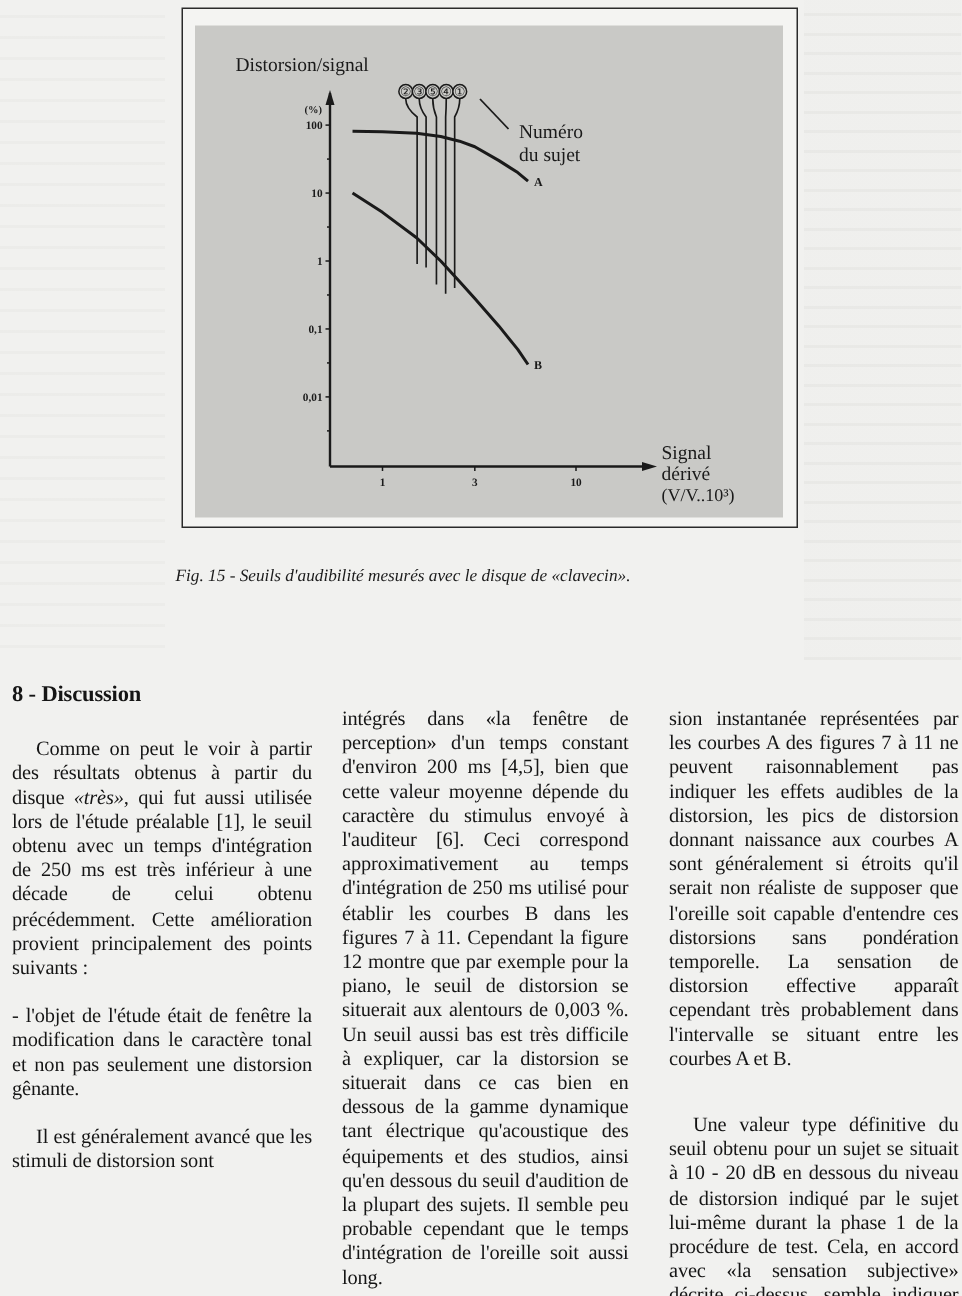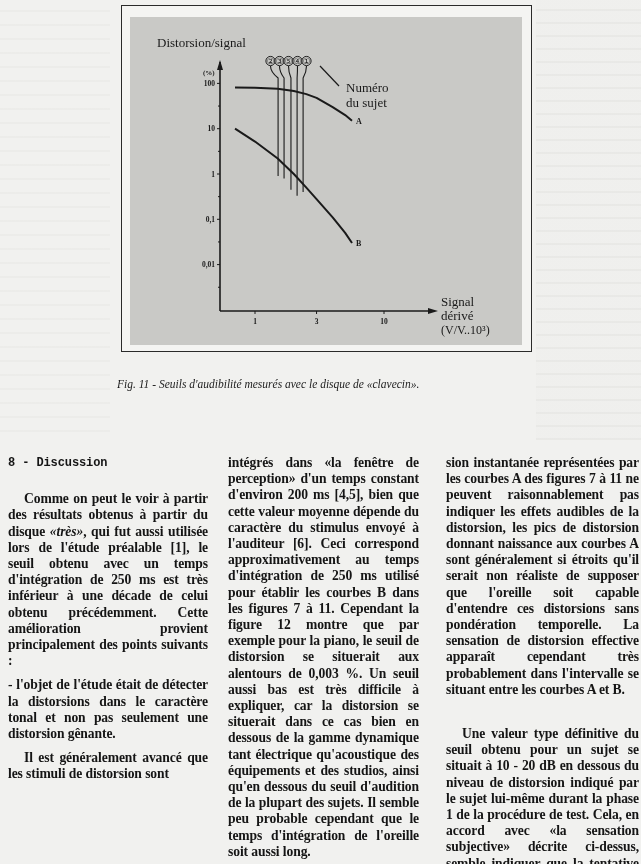--- a/index.html
+++ b/index.html
@@ -34,23 +34,23 @@
     position: absolute; left: 117px; top: 378px; width: 420px;
     font-style: italic; font-size: 11.5px; color: #1b1b1b;
   }
   .col {
     position: absolute; top: 455px; font-size: 13.6px; line-height: 16.2px;
     text-align: justify; letter-spacing: -0.1px;
   }
   .col1 { left: 8px; width: 200px; }
   .col2 { left: 228px; width: 191px; }
   .col3 { left: 446px; width: 193px; }
-  .col p { margin: 0 0 8px 0; font-weight: bold; }
+  .col p { margin: 16px 0 8px 0; }
   .col p.indent { text-indent: 16px; }
-  .section-title { font-weight: bold; font-size: 12px; margin: 0 0 20px 0; font-family: Liberation Mono, monospace; }
+  .section-title { font-weight: bold; font-size: 15px; margin: 0 0 20px 0; }
   .col3 p.gap { margin-top: 28px; }
   .col2 p.gap { margin-top: 4px; }
 </style>
 </head>
 <body>
 
 <div class="bg-text-ghost-left"></div>
 <div class="bg-text-ghost"></div>
 
 <div class="figure-frame"></div>
@@ -114,26 +114,26 @@
   <g id="callout">
     <line x1="320" y1="66" x2="339" y2="86" stroke="#1a1a1a" stroke-width="1.2"></line>
     <text x="346" y="92" font-size="13">Numéro</text>
     <text x="346" y="107" font-size="13">du sujet</text>
   </g>
   <text x="441" y="306" font-size="13">Signal</text>
   <text x="441" y="320" font-size="13">dérivé</text>
   <text x="441" y="334" font-size="12">(V/V..10³)</text>
 </svg>
 
-<div class="caption">Fig. 11 - Seuils d'audibilité mesurés avec le disque de «clavecin».</div>
+<div class="caption">Fig. 15 - Seuils d'audibilité mesurés avec le disque de «clavecin».</div>
 
 <div class="col col1">
   <div class="section-title">8 - Discussion</div>
   <p class="indent">Comme on peut le voir à partir des résultats obtenus à partir du disque <i>«très»</i>, qui fut aussi utilisée lors de l'étude préalable [1], le seuil obtenu avec un temps d'intégration de 250 ms est très inférieur à une décade de celui obtenu précédemment. Cette amélioration provient principalement des points suivants :</p>
-  <p>- l'objet de l'étude était de détecter la distorsions dans le caractère tonal et non pas seulement une distorsion gênante.</p>
+  <p>- l'objet de l'étude était de fenêtre la modification dans le caractère tonal et non pas seulement une distorsion gênante.</p>
   <p class="indent">Il est généralement avancé que les stimuli de distorsion sont</p>
 </div>
 
 <div class="col col2">
   <p>intégrés dans «la fenêtre de perception» d'un temps constant d'environ 200 ms [4,5], bien que cette valeur moyenne dépende du caractère du stimulus envoyé à l'auditeur [6]. Ceci correspond approximativement au temps d'intégration de 250 ms utilisé pour établir les courbes B dans les figures 7 à 11. Cependant la figure 12 montre que par exemple pour la piano, le seuil de distorsion se situerait aux alentours de 0,003 %. Un seuil aussi bas est très difficile à expliquer, car la distorsion se situerait dans ce cas bien en dessous de la gamme dynamique tant électrique qu'acoustique des équipements et des studios, ainsi qu'en dessous du seuil d'audition de la plupart des sujets. Il semble peu probable cependant que le temps d'intégration de l'oreille soit aussi long.</p>
   <p class="indent gap">Les valeurs crête de la distor-</p>
 </div>
 
 <div class="col col3">
   <p>sion instantanée représentées par les courbes A des figures 7 à 11 ne peuvent raisonnablement pas indiquer les effets audibles de la distorsion, les pics de distorsion donnant naissance aux courbes A sont généralement si étroits qu'il serait non réaliste de supposer que l'oreille soit capable d'entendre ces distorsions sans pondération temporelle. La sensation de distorsion effective apparaît cependant très probablement dans l'intervalle se situant entre les courbes A et B.</p>

